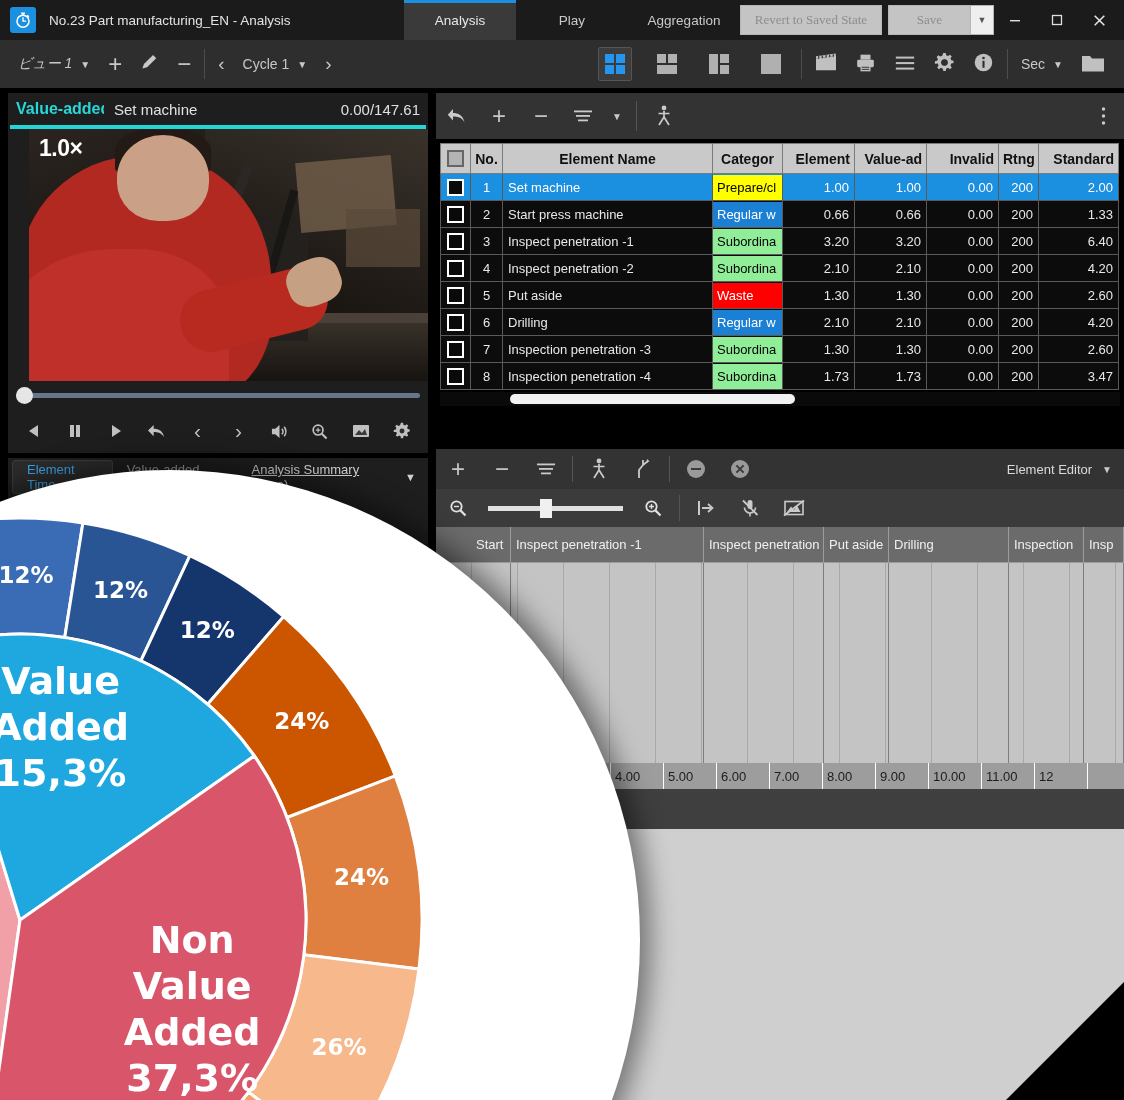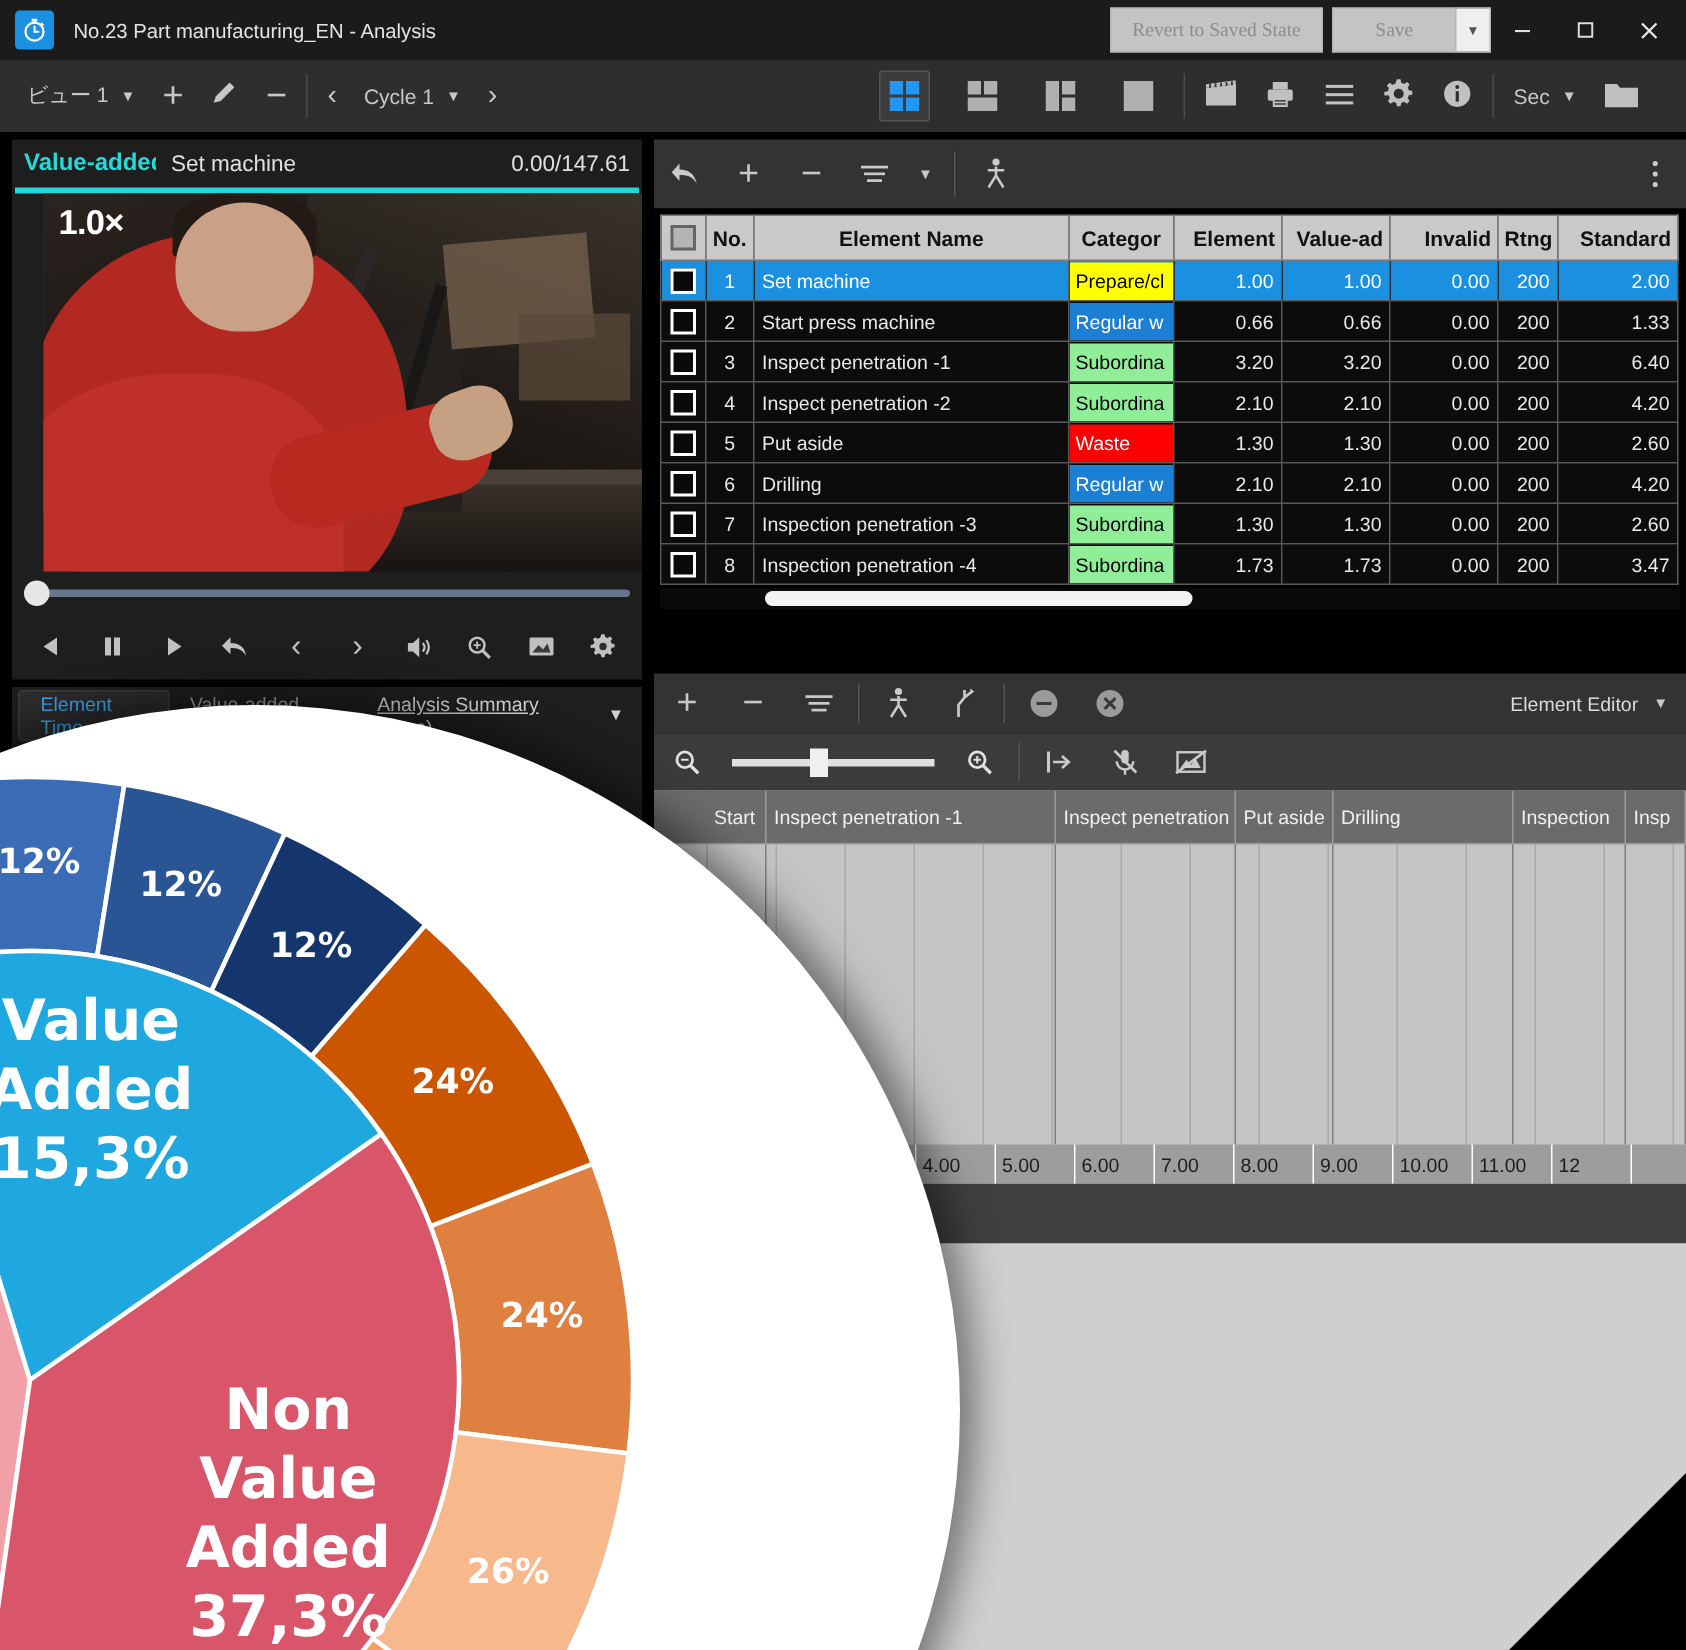--- a/index.html
+++ b/index.html
@@ -22,26 +22,26 @@
               display:flex; align-items:center; justify-content:center; border:1px solid #b6b6b6; }
   .btn-revert { width:142px; }
   .btn-save { width:82px; border-right:none; }
   .btn-savearrow { width:24px; background:#efefef; border:1px solid #b6b6b6; color:#555; }
   .wbtn { width:42px; height:40px; display:flex; align-items:center; justify-content:center; color:#e0e0e0; font-size:15px; }
   .wbtn svg { display:block; }
 
   
   .maintool { height:48px; background:#2e2e2e; display:flex; align-items:center; position:relative; z-index:4; }
   .mt-item { display:flex; align-items:center; justify-content:center; color:#c8c8c8; font-size:14px; padding:0 9px; height:100%; }
-  .mt-item.view-sel { padding-left:18px; gap:8px; }
+  .mt-item.view-sel { padding-left:18px; gap:8px;font-style:italic; }
   .caret { font-size:10px; color:#c8c8c8; }
   .mt-sep { width:1px; height:30px; background:#4d4d4d; margin:0 4px; }
   .icon-sq { width:34px; height:34px; display:flex; align-items:center; justify-content:center; }
   .icon-sq.sel { background:#3c3c3c; border:1px solid #555; border-radius:2px; }
-  .mt-right { margin-left:auto; display:flex; align-items:center; padding-right:22px; height:100%; }
+  .mt-right { margin-left:auto; display:flex; align-items:center; padding-right:10px; height:100%; }
   .plusbig { font-size:24px; font-weight:300; line-height:1; color:#c8c8c8;}
   .minusbig{ font-size:24px; font-weight:300; line-height:1; color:#c8c8c8;}
 
   
   .body-grid { display:flex; height:1012px; }
   .col-left { width:455px; background:#000; display:flex; flex-direction:column; }
   .col-right { flex:1; background:#000; display:flex; flex-direction:column; }
 
   
   .video-panel { height:360px; background:#1e1e1e; margin:5px 8px 0 8px; display:flex; flex-direction:column; }
@@ -156,20 +156,25 @@
     <div class="app-logo">
       <svg width="18" height="18" viewBox="0 0 24 24">
         <circle cx="12" cy="13.5" r="8" fill="none" stroke="#fff" stroke-width="2"></circle>
         <rect x="9.5" y="2" width="5" height="2.4" fill="#fff"></rect>
         <rect x="11.2" y="4" width="1.8" height="2" fill="#fff"></rect>
         <path d="M12 9 L12 13.5 L15.4 13.5" stroke="#fff" stroke-width="1.8" fill="none" stroke-linecap="round"></path>
         <rect x="17.6" y="5.2" width="3" height="2" fill="#fff" transform="rotate(40 18 6)"></rect>
       </svg>
     </div>
     <div class="app-title">No.23 Part manufacturing_EN - Analysis</div>
+  </div>
+  <div class="tb-tabs">
+    <div class="tb-tab active">Analysis</div>
+    <div class="tb-tab">Play</div>
+    <div class="tb-tab">Aggregation</div>
   </div>
   <div class="tb-spacer"></div>
   <div class="tb-right">
     <div style="display:flex;align-items:center;font-family:Liberation Serif, serif;">
       <div class="btn-grey btn-revert">Revert to Saved State</div>
       <div style="width:6px;"></div>
       <div class="btn-grey btn-save">Save</div>
       <div class="btn-grey btn-savearrow">
         <span style="font-size:9px;">▼</span>
       </div>

